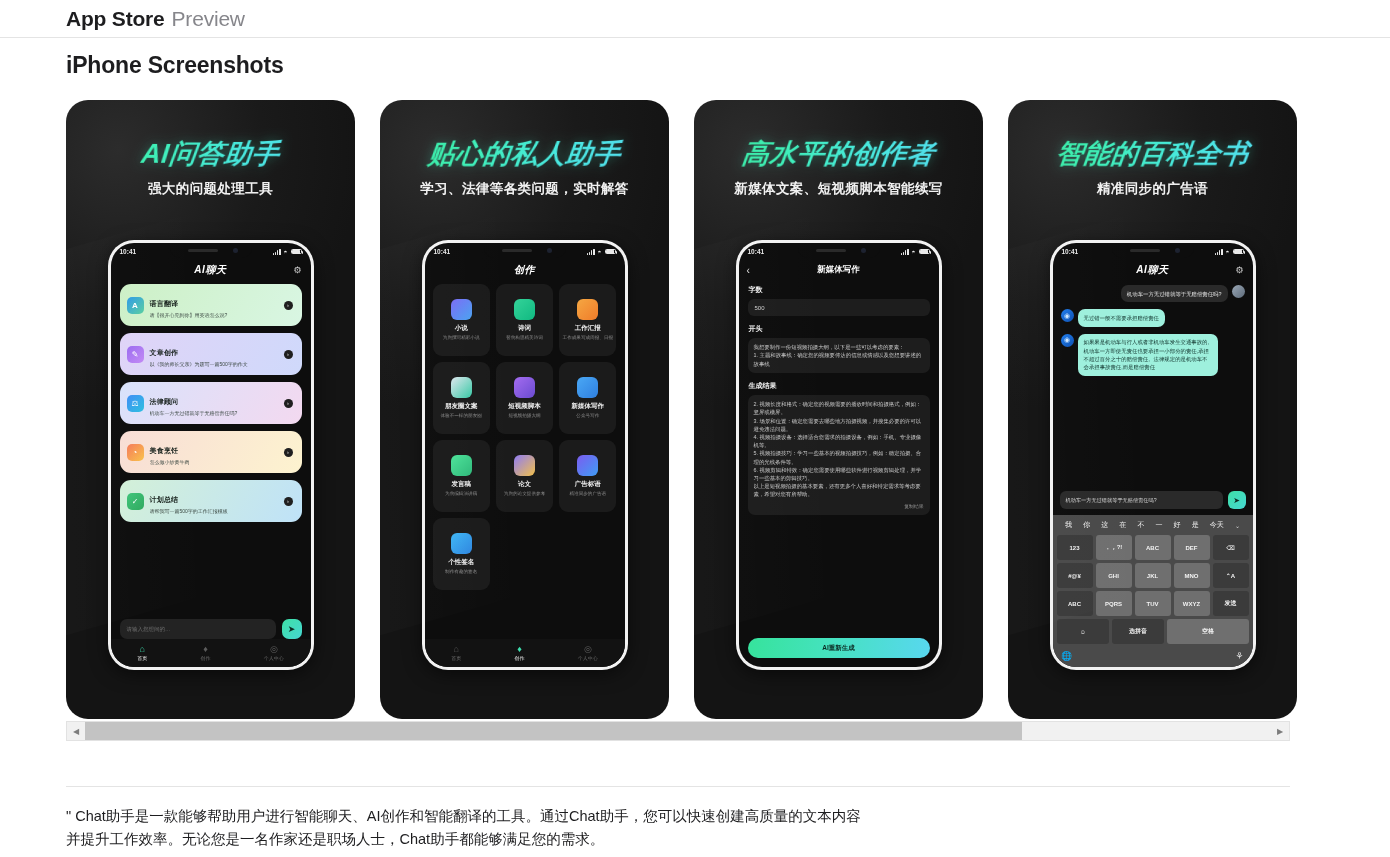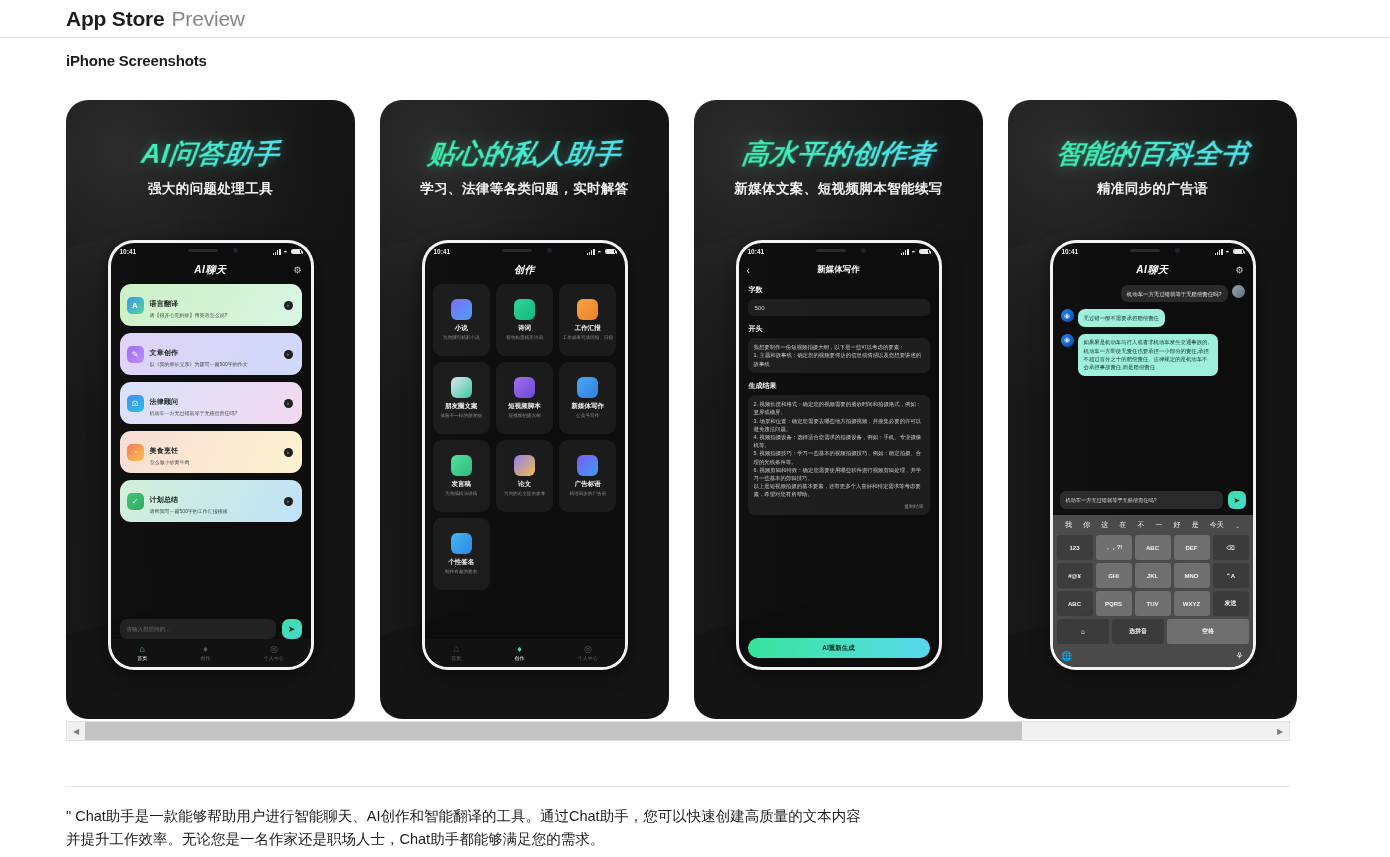--- a/index.html
+++ b/index.html
@@ -15,21 +15,21 @@
   .appstore-header {
     position:absolute; left:0; top:0; width:1390px; height:38px;
     border-bottom:1px solid #e4e4e4;
     display:flex; align-items:center;
   }
   .appstore-title { margin-left:66px; font-size:21px; font-weight:700; color:#1d1d1f; letter-spacing:-0.2px; }
   .appstore-sub { font-size:21px; font-weight:400; color:#86868b; margin-left:7px; letter-spacing:-0.2px; }
 
   .section-title {
     position:absolute; left:66px; top:52px;
-    font-size:15px; font-weight:700; color:#1d1d1f; letter-spacing:-0.2px;
+    font-size:23px; font-weight:700; color:#1d1d1f; letter-spacing:-0.2px;
   }
 
   
   .shots {
     position:absolute; left:66px; top:100px;
     display:flex; gap:25px;
   }
   .shot {
     position:relative; width:289px; height:619px;
     border-radius:22px; overflow:hidden;

